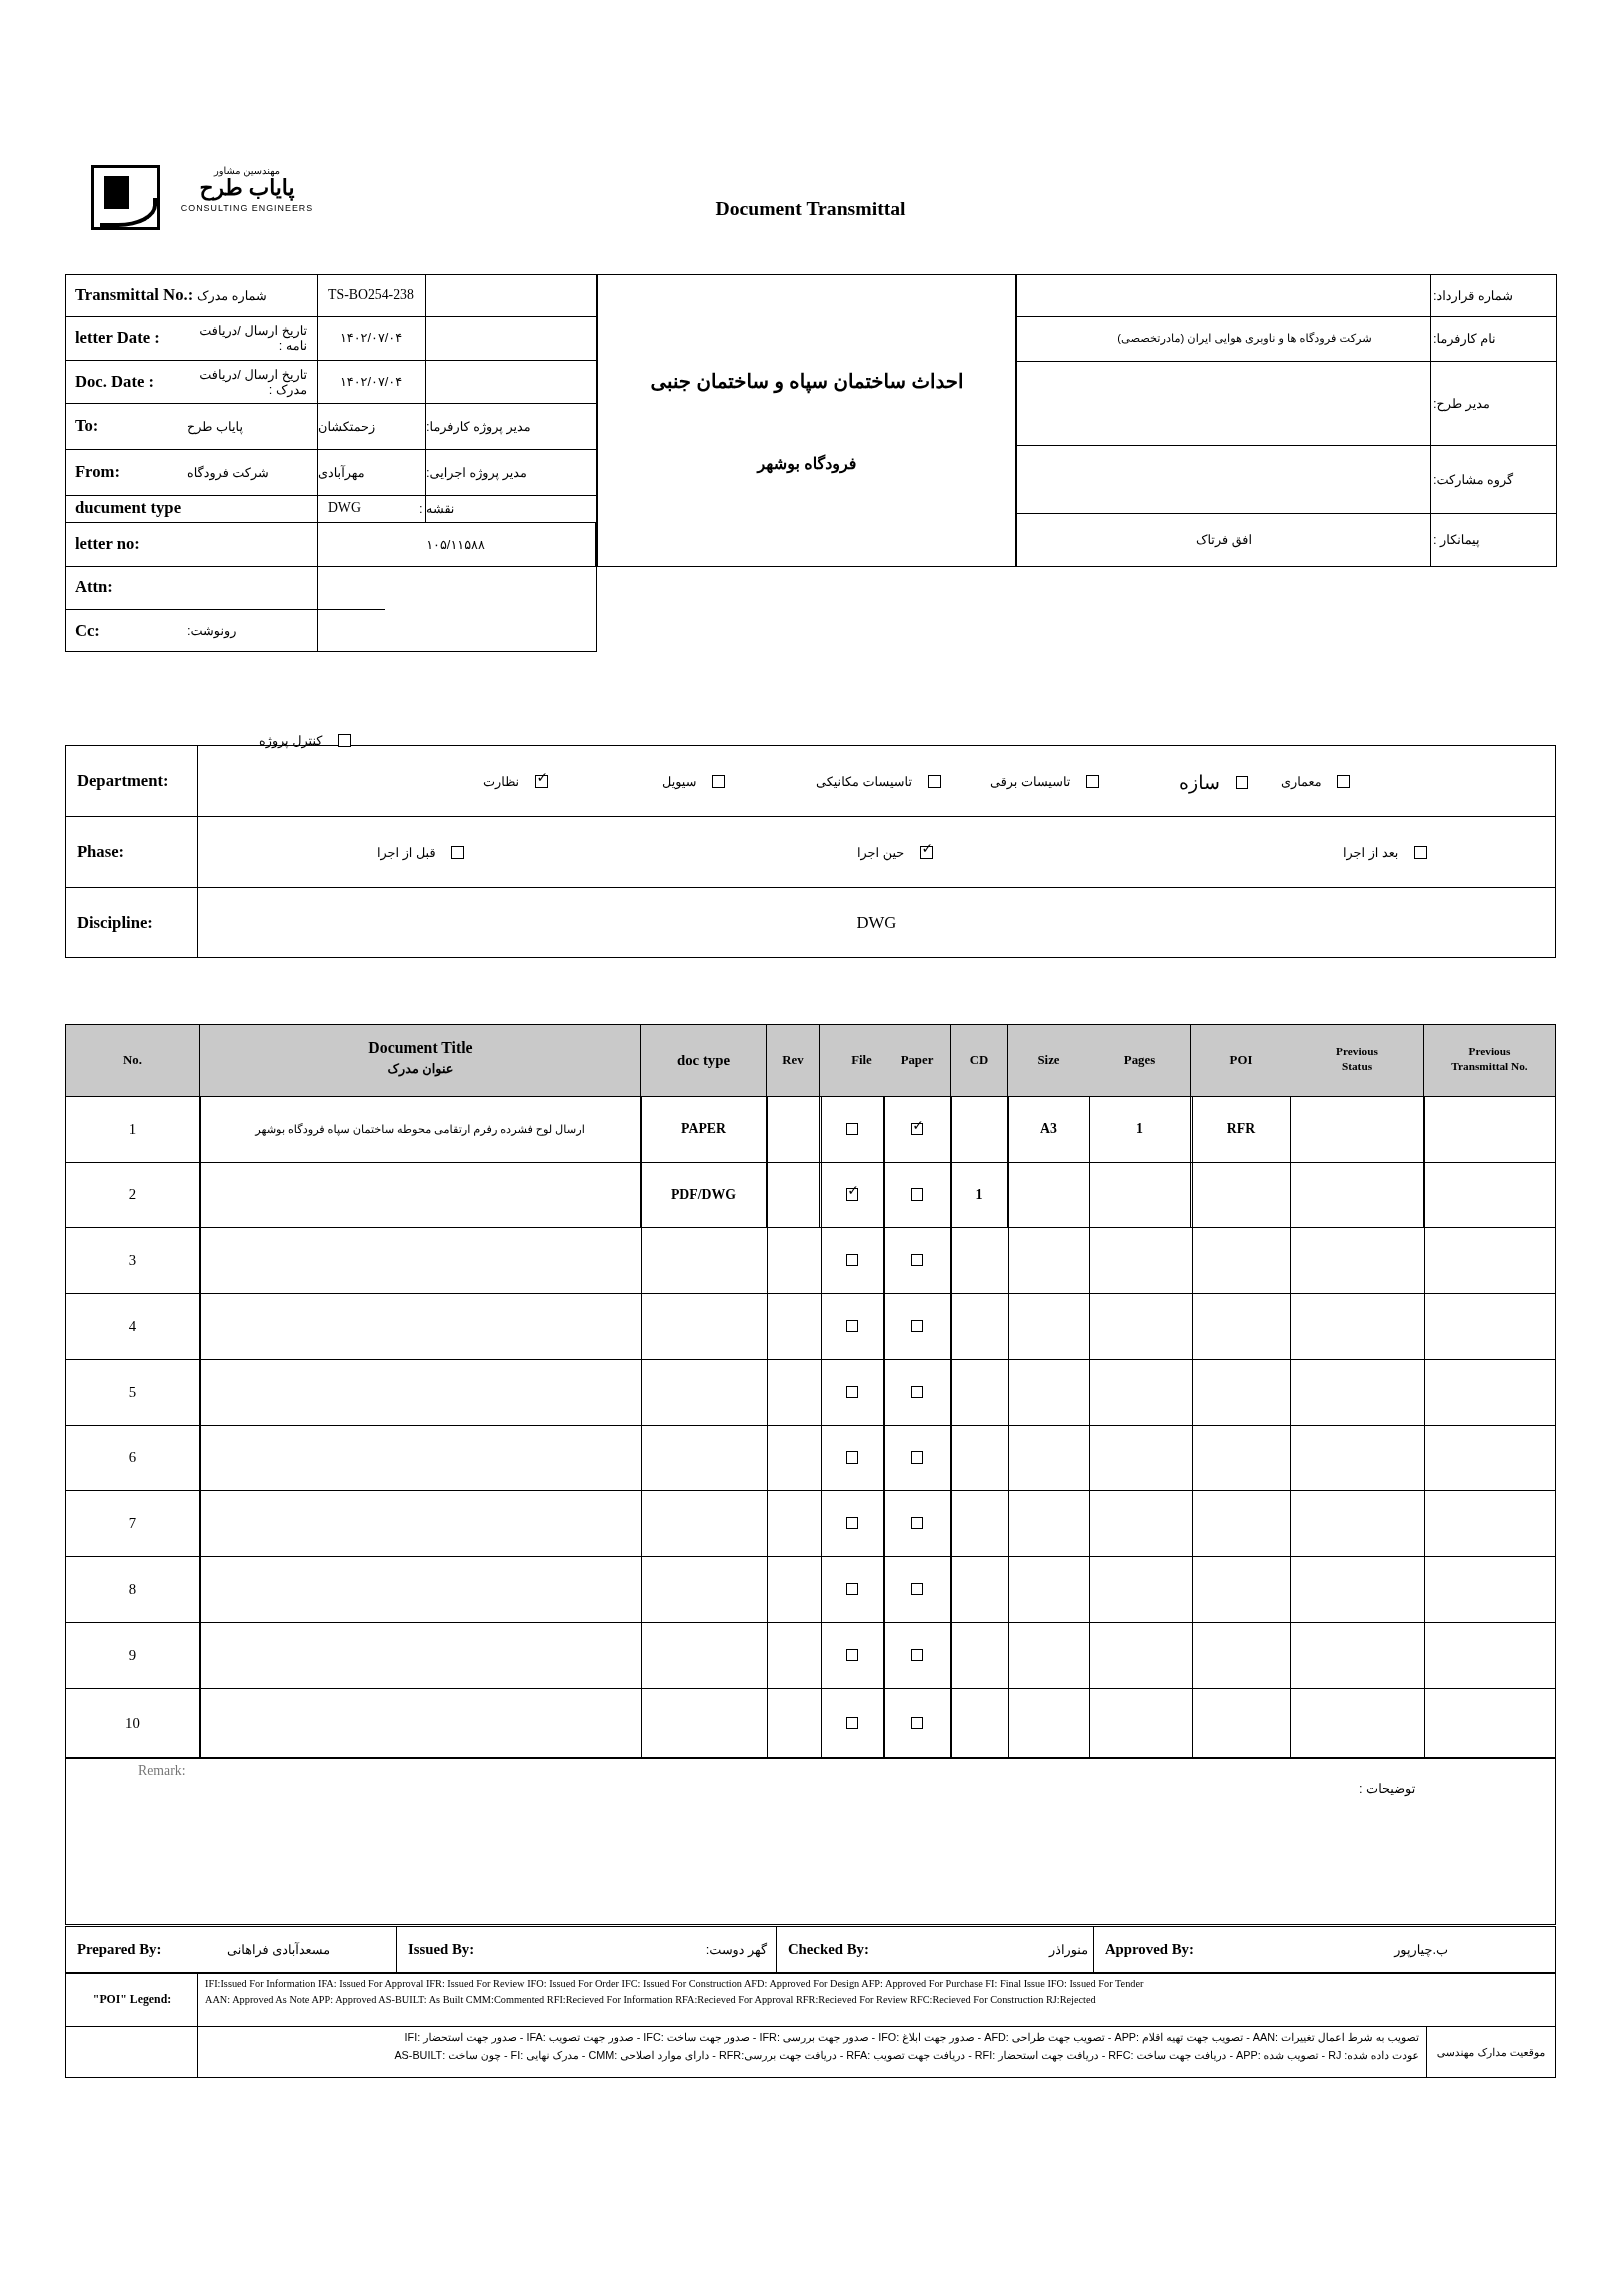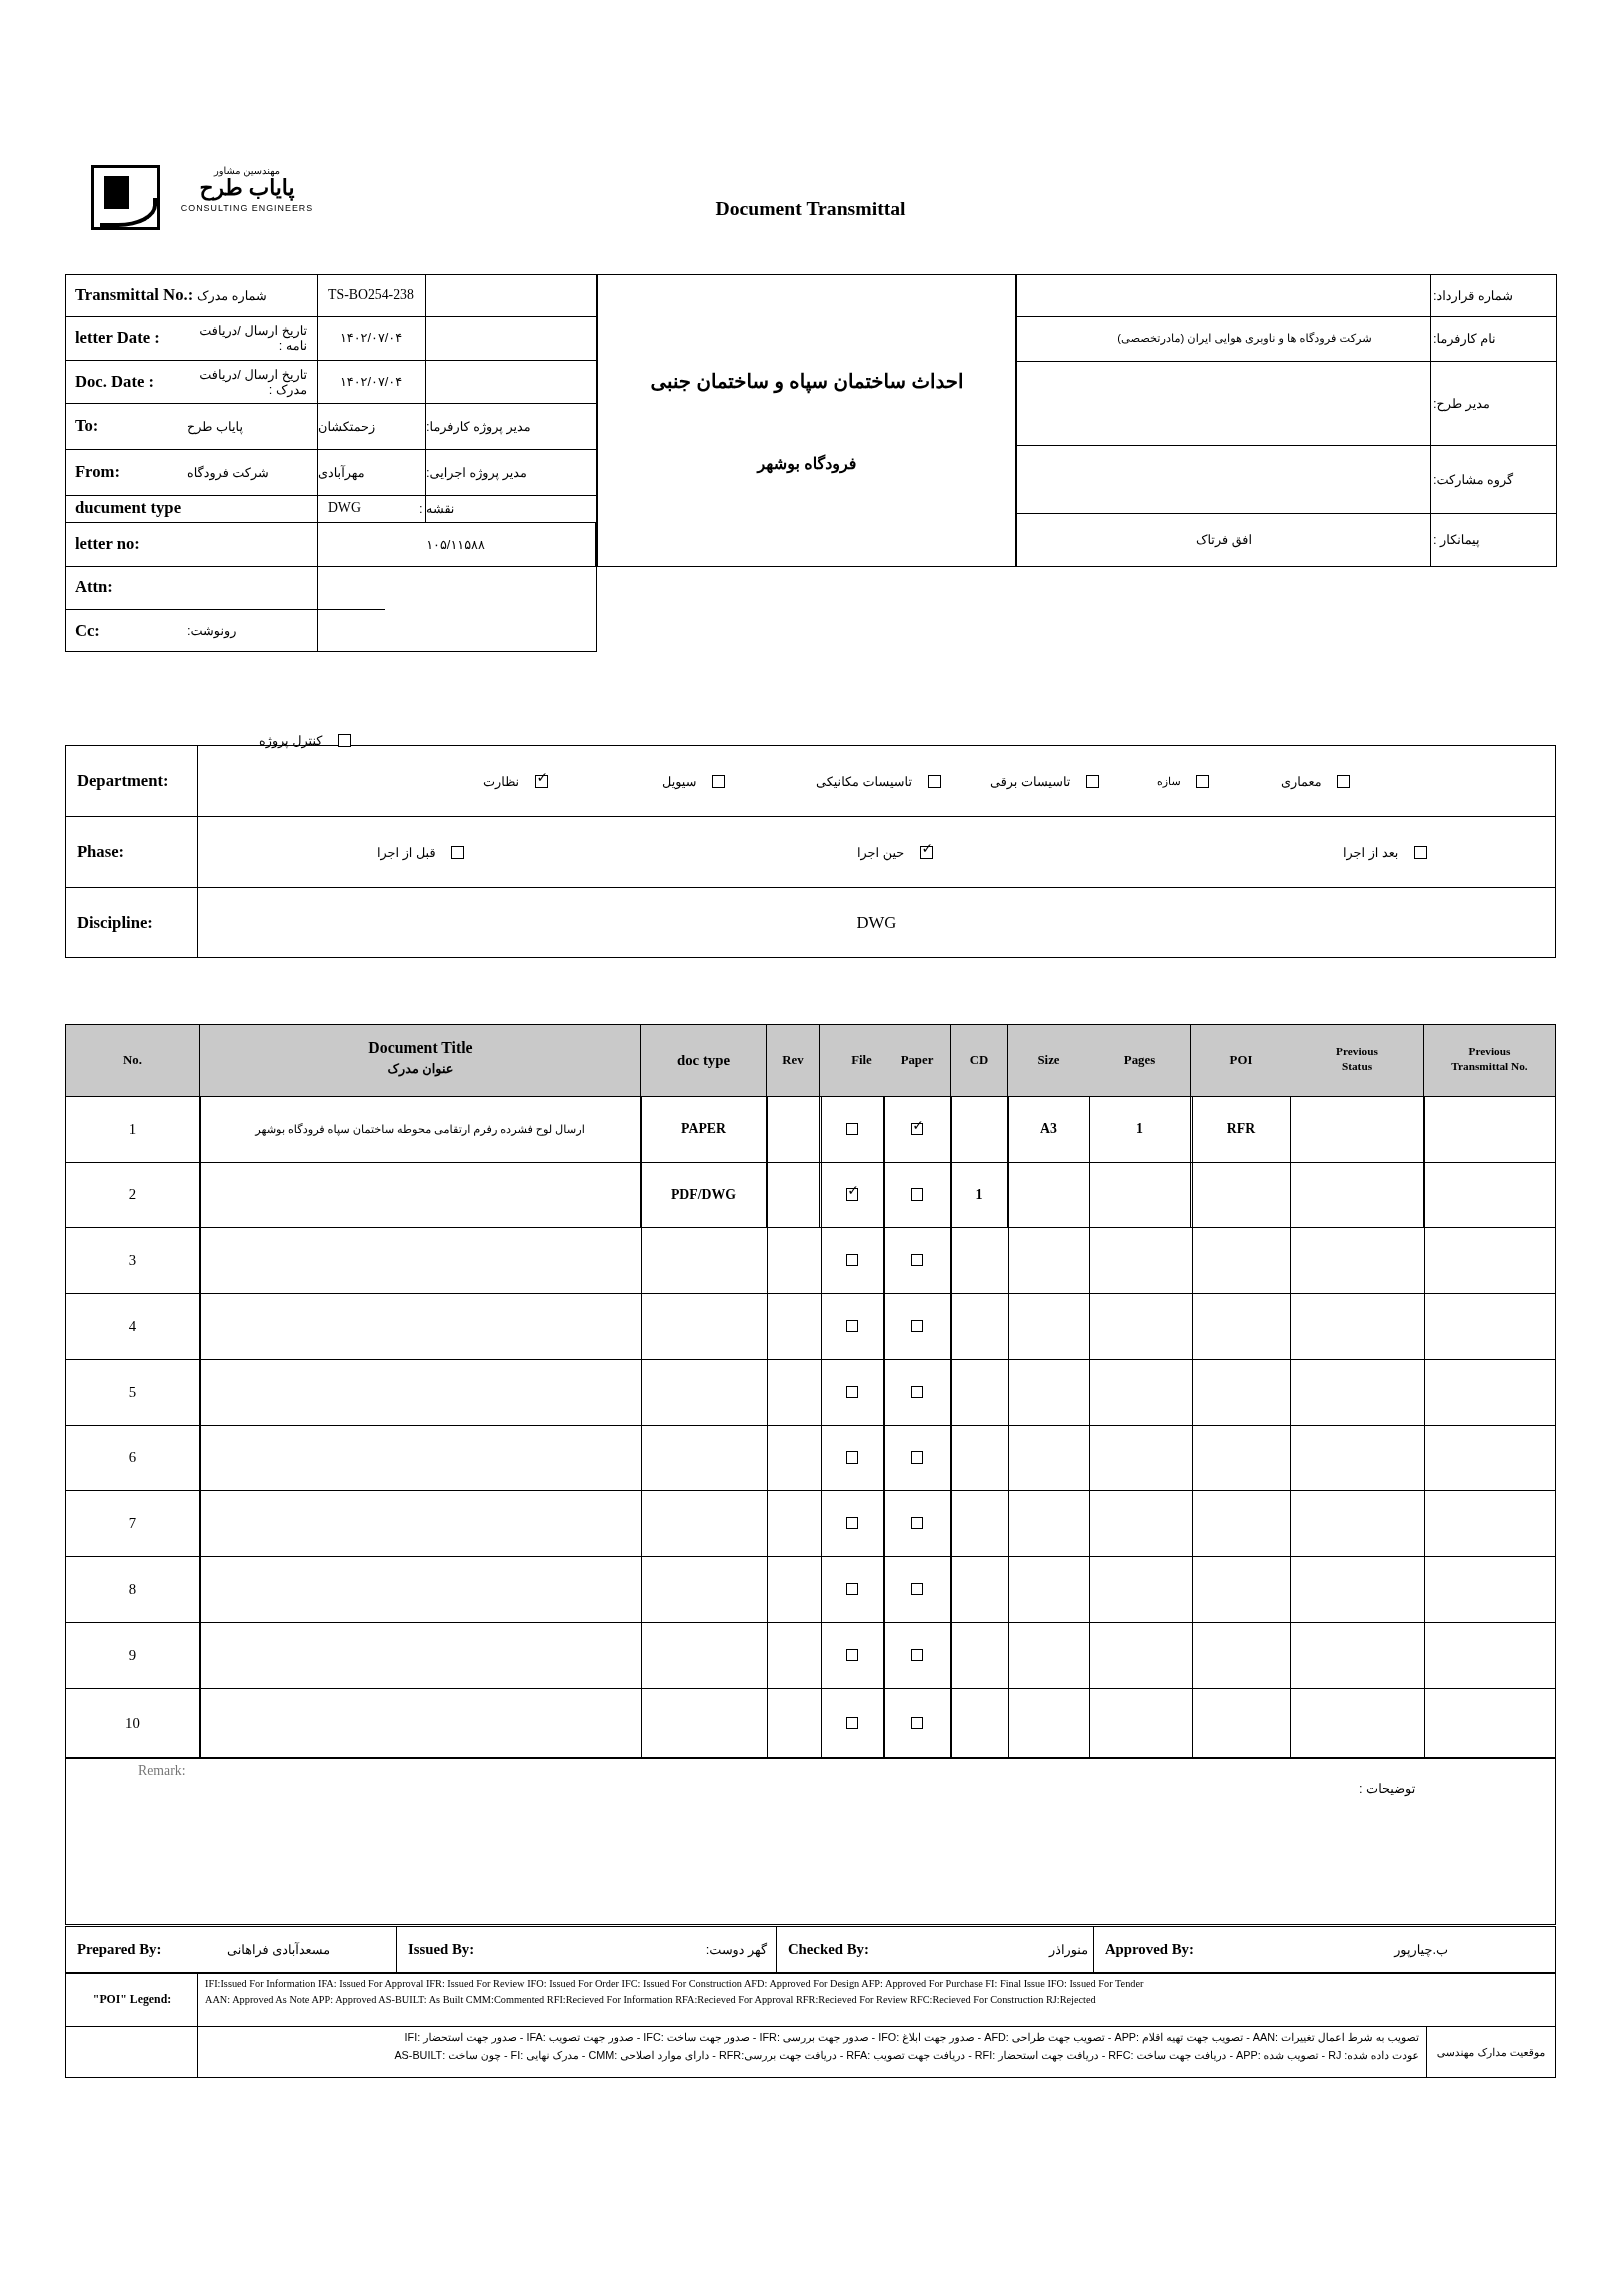--- a/index.html
+++ b/index.html
@@ -185,21 +185,21 @@
 
   <div class="cell pad-l lbl-en" style="left:69px; top:745px; width:128px; height:71px;">Department:</div>
   <div class="cell pad-l lbl-en" style="left:69px; top:816px; width:128px; height:71px;">Phase:</div>
   <div class="cell pad-l lbl-en" style="left:69px; top:887px; width:128px; height:71px;">Discipline:</div>
 
   <div style="position:absolute; left:1281px; top:771px;">
     <span class="rtl" style="font-size:12.8px; vertical-align:middle;">معماری</span>
     <span class="cb" style="margin-left:11.8px;"></span>
   </div>
   <div style="position:absolute; left:1157px; top:771px;">
-    <span class="rtl" style="font-size:11px; vertical-align:middle;">سازه</span>
+    <span class="rtl" style="font-size:19px; vertical-align:middle;margin-left:22px;">سازه</span>
     <span class="cb" style="margin-left:11.8px;"></span>
   </div>
   <div style="position:absolute; left:990px; top:771px;">
     <span class="rtl" style="font-size:12.8px; vertical-align:middle;">تاسیسات برقی</span>
     <span class="cb" style="margin-left:11.8px;"></span>
   </div>
   <div style="position:absolute; left:816px; top:771px;">
     <span class="rtl" style="font-size:12.8px; vertical-align:middle;">تاسیسات مکانیکی</span>
     <span class="cb" style="margin-left:11.8px;"></span>
   </div>

